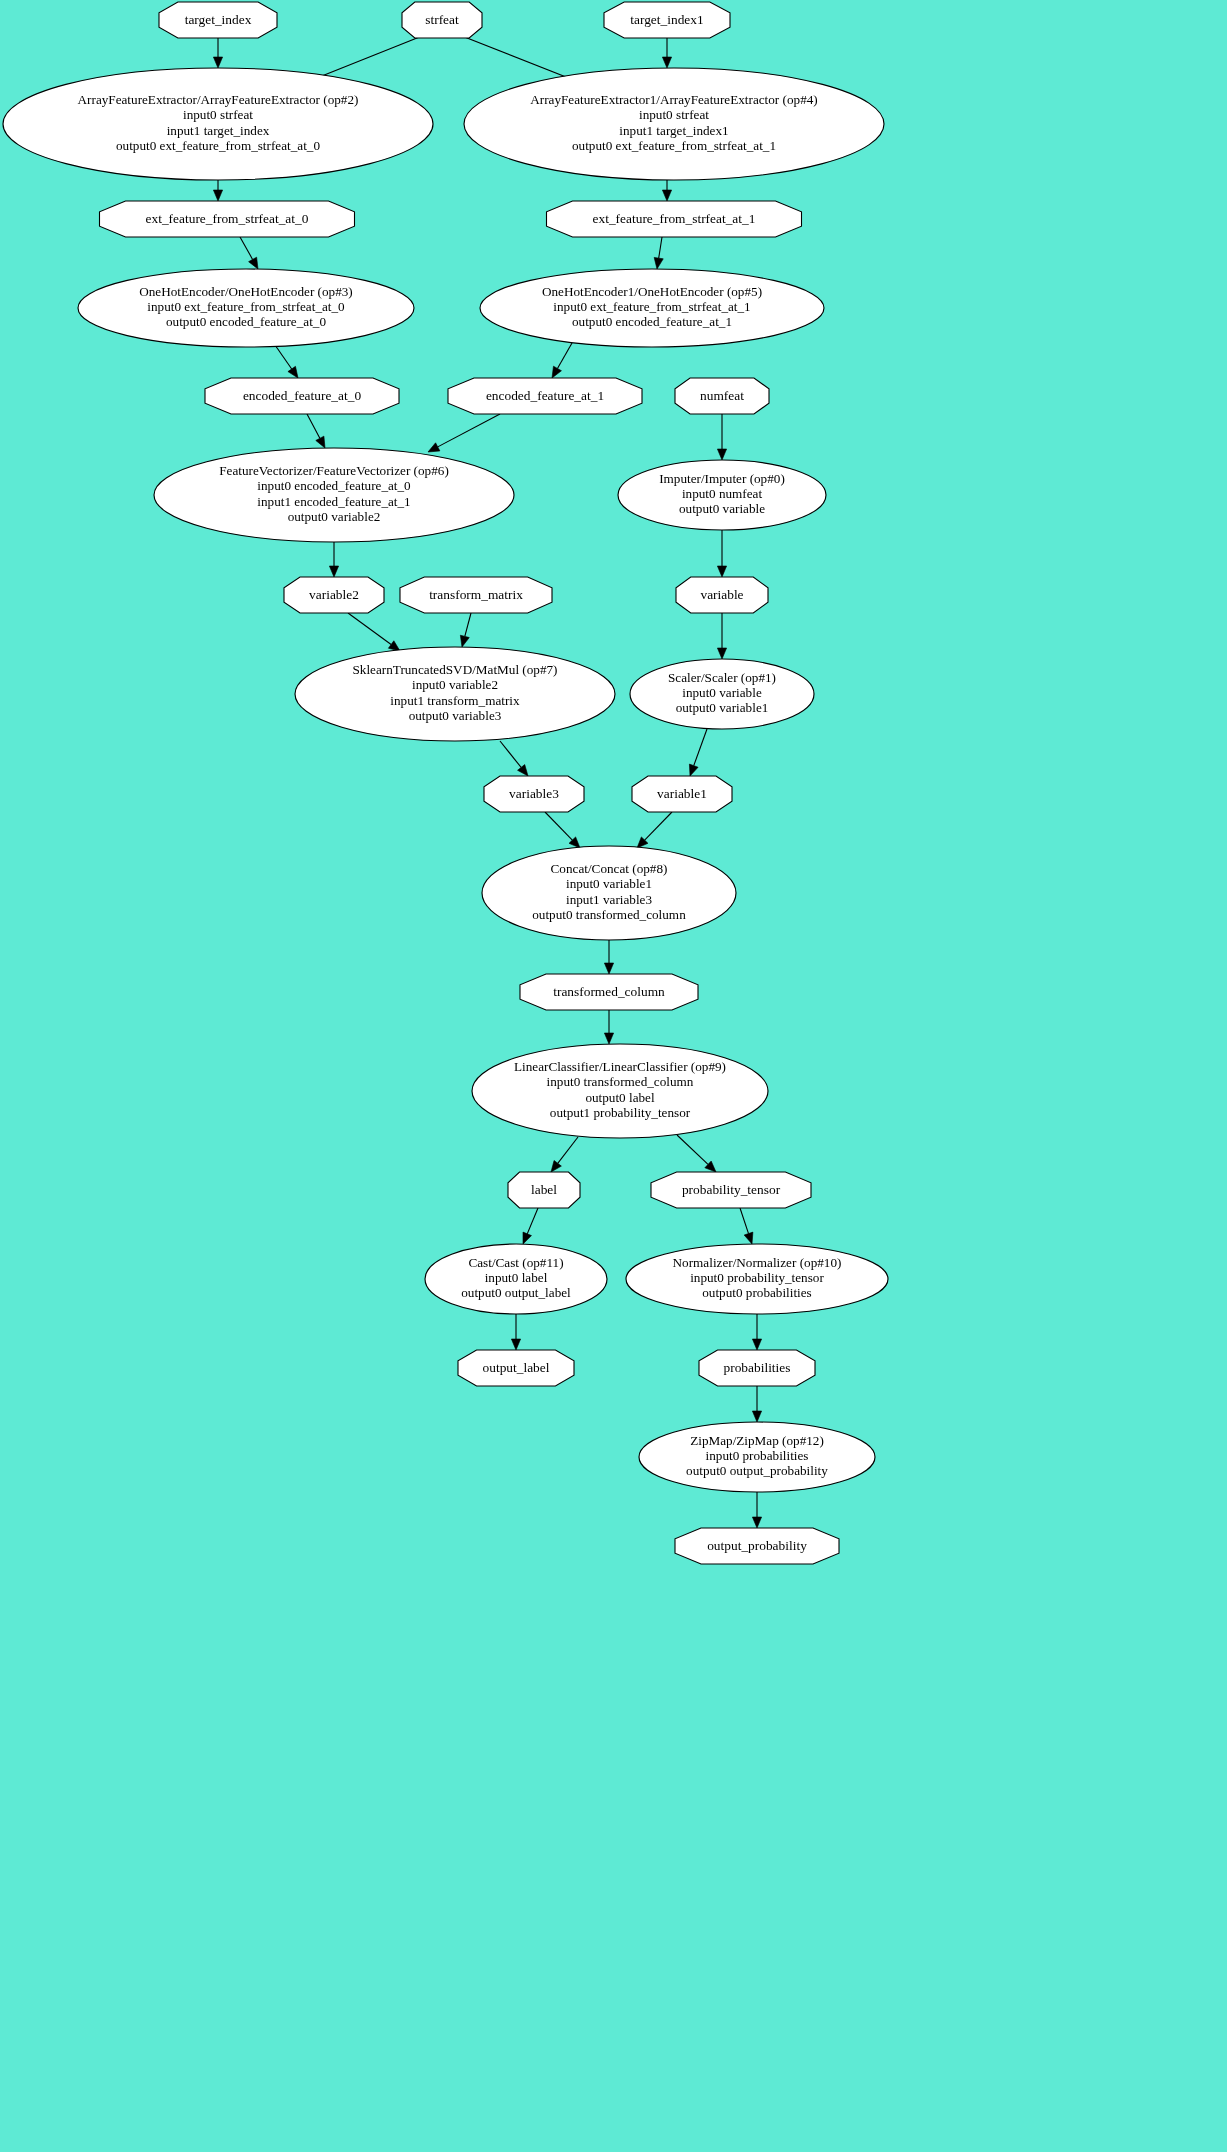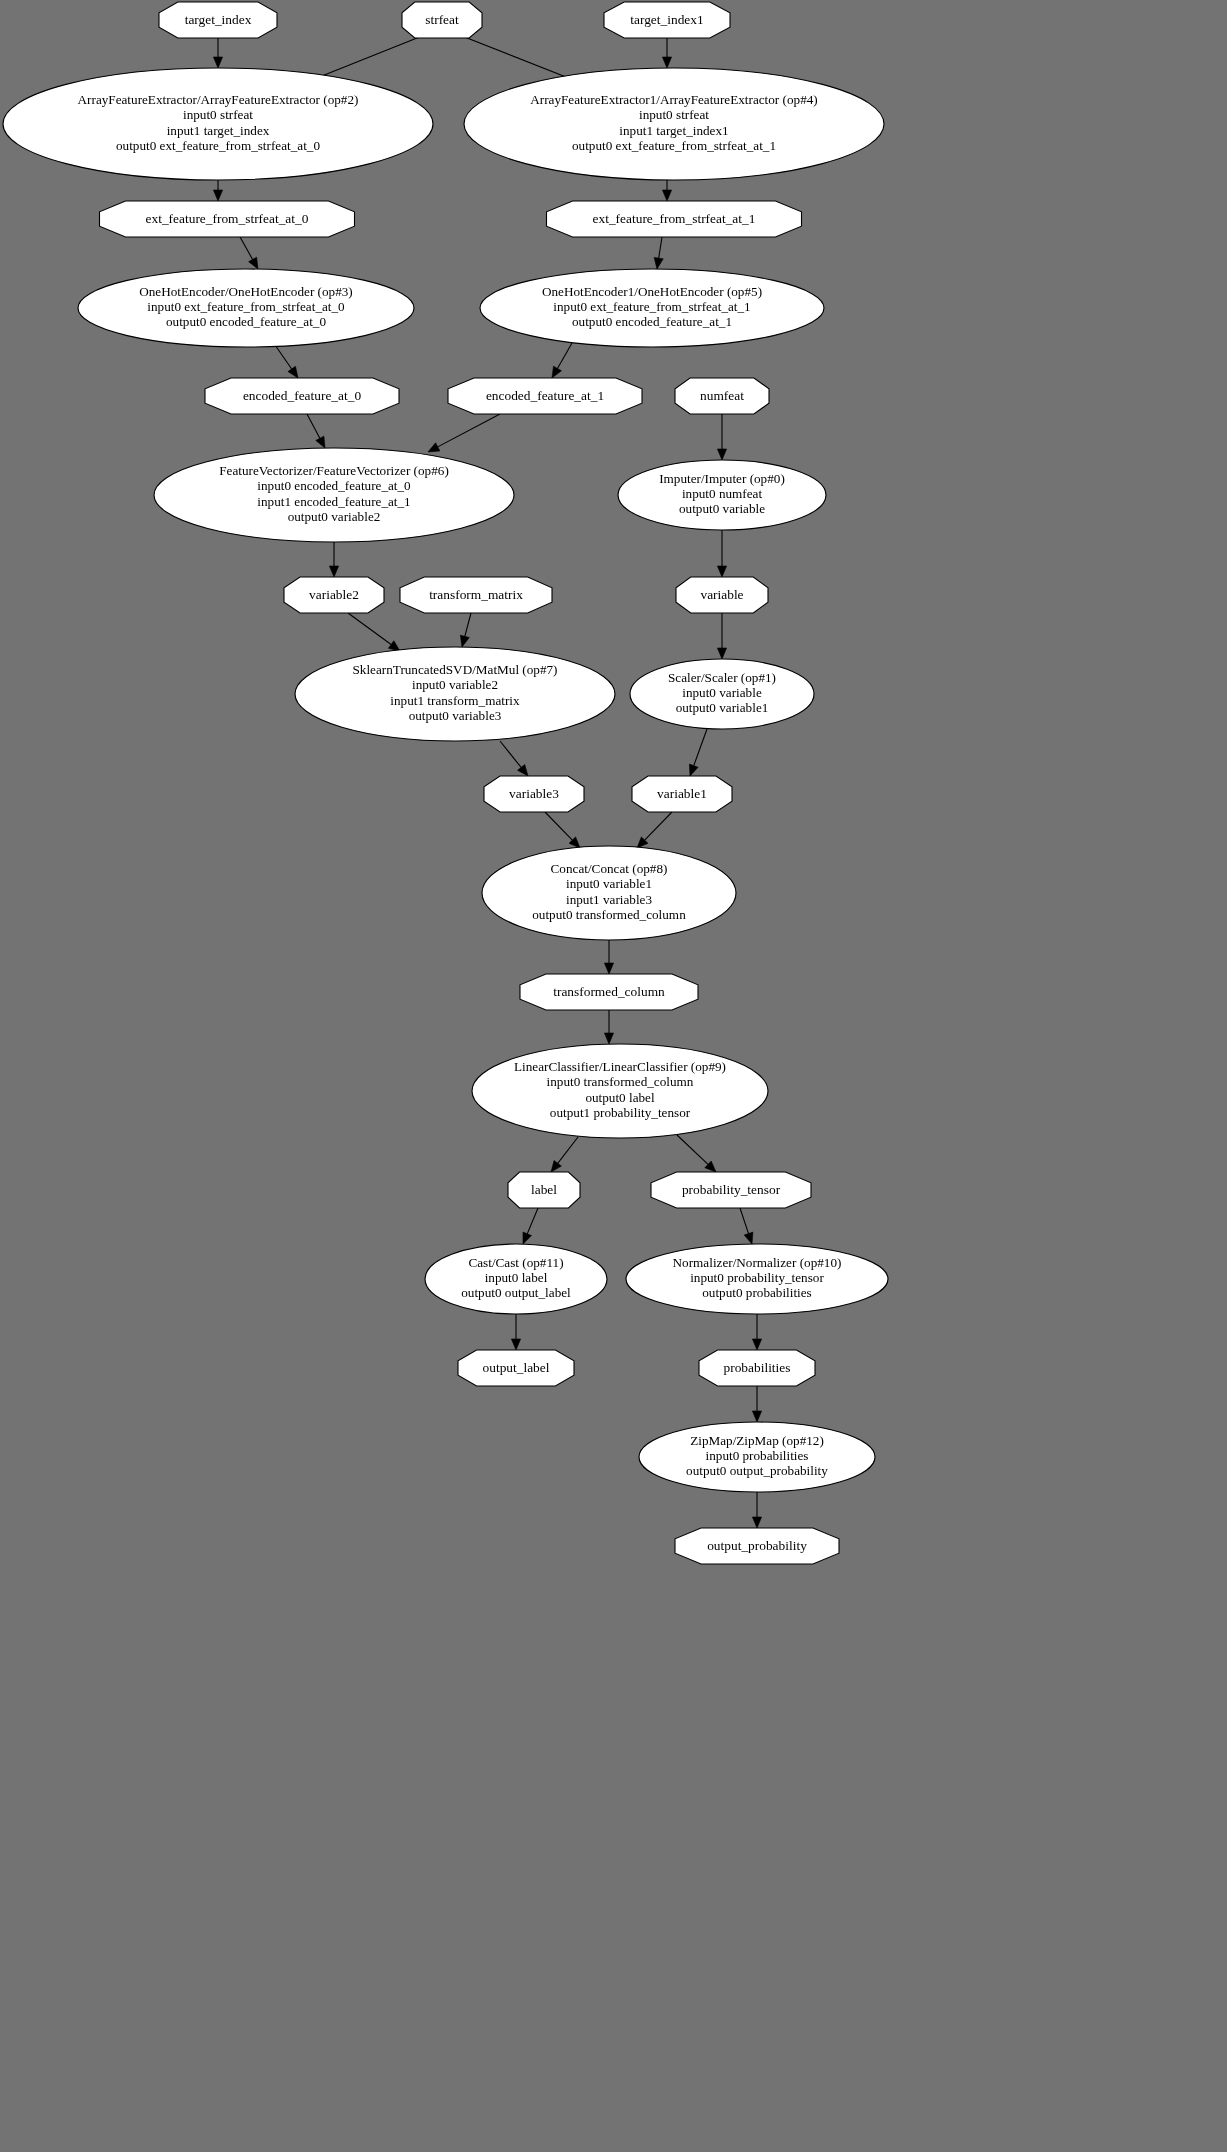--- a/index.html
+++ b/index.html
@@ -5,21 +5,21 @@
 <style>
   html, body {
     margin: 0;
     padding: 0;
     background: #ffffff;
   }
   #graph-root {
     position: relative;
     width: 1227px;
     height: 2152px;
-    background: #737373;
+    background: #5eead4;
     font-family: "Liberation Serif", "DejaVu Serif", serif;
   }
   svg#graph-canvas {
     position: absolute;
     top: 0; left: 0;
     width: 1227px;
     height: 2152px;
     display: block;
   }
   .node-shape {

